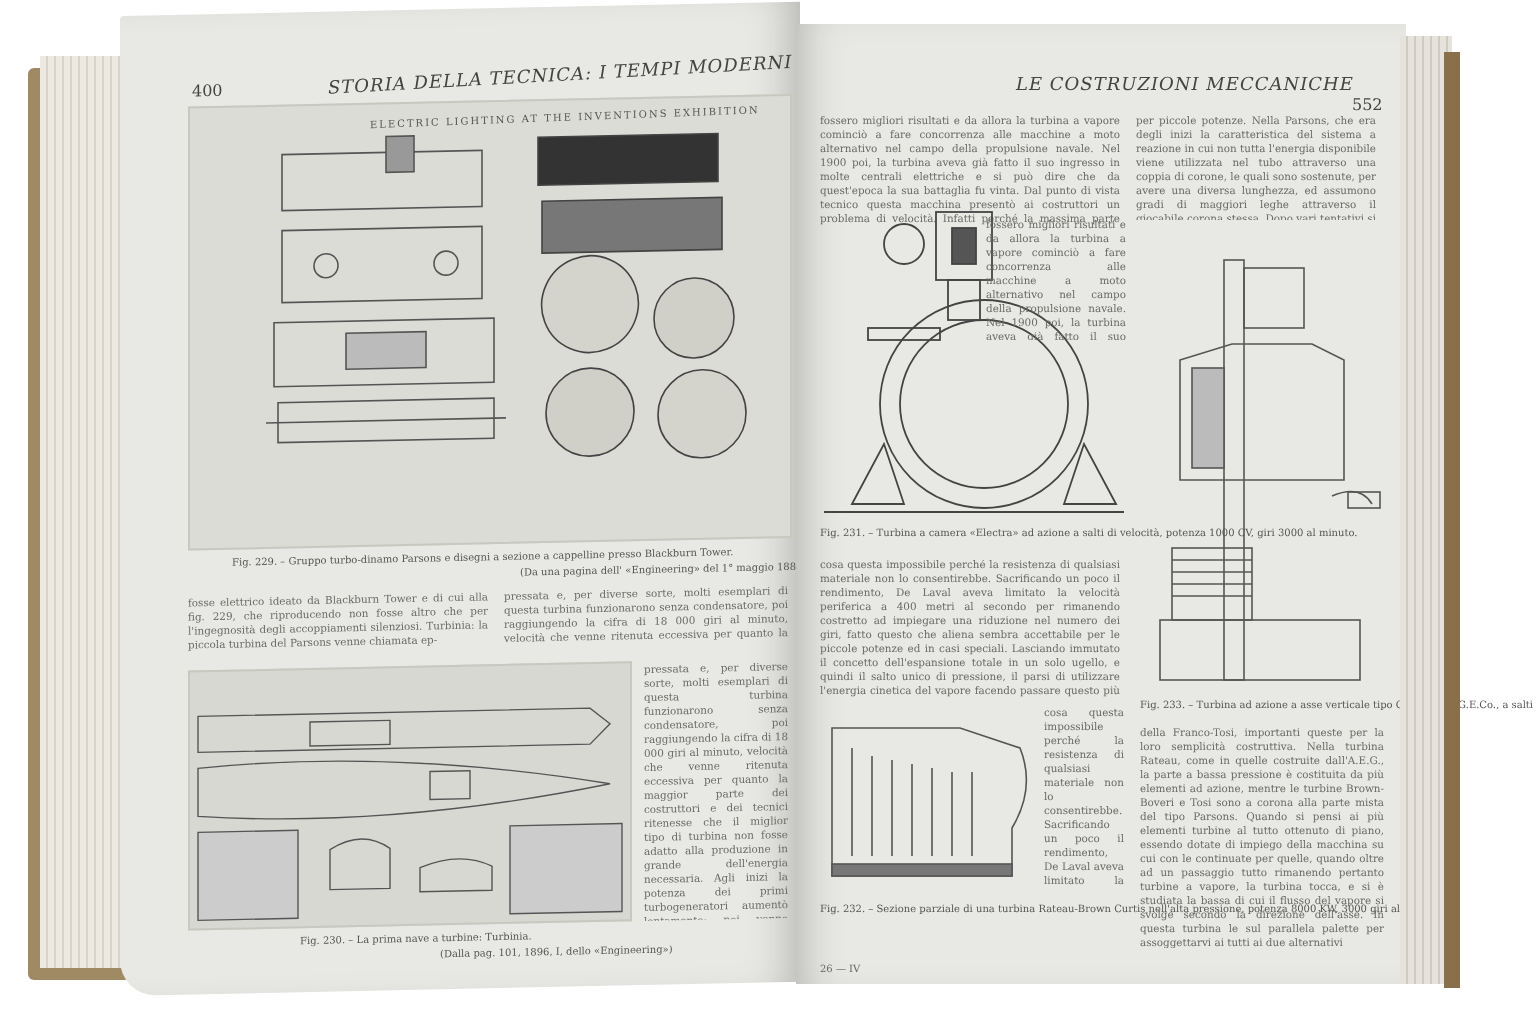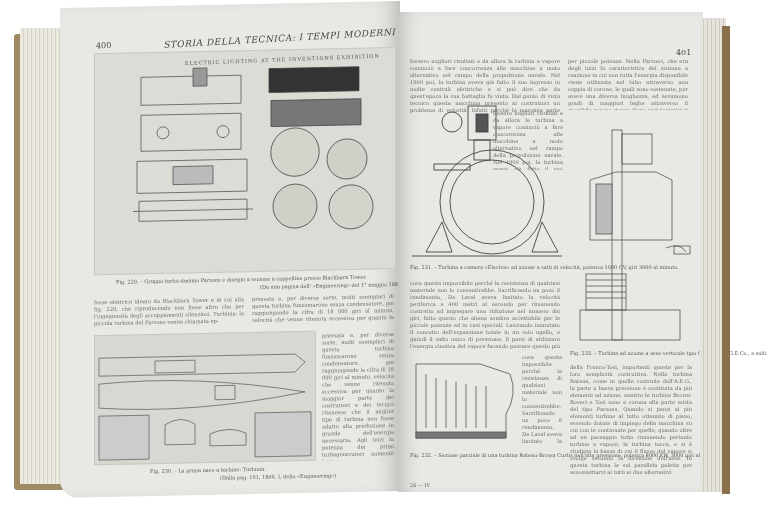--- a/index.html
+++ b/index.html
@@ -79,21 +79,22 @@
         <path d="M70 90 q16 -10 30 0 v20 h-30 z"></path>
           <path d="M115 100 q20 -8 36 0 v12 h-36 z"></path>
       </svg>
     </div>
     <div class="col" style="left:262px;top:330px;width:72px;height:128px;">pressata e, per diverse sorte, molti esemplari di questa turbina funzionarono senza condensatore, poi raggiungendo la cifra di 18 000 giri al minuto, velocità che venne ritenuta eccessiva per quanto la maggior parte dei costruttori e dei tecnici ritenesse che il miglior tipo di turbina non fosse adatto alla produzione in grande dell'energia necessaria. Agli inizi la potenza dei primi turbogeneratori aumentò lentamente; poi venne adottata la condensazione ed in seguito un surriscaldamento moderato. Il gli ottenuti gli ottimi risultati raggiunti e qualificatosi dalle turbine in. Lavori ormai di ridursene ad impiegarsi. La svolta decisiva nell'applicazione della turbina Parsons si ebbe nel 1897, quando, per la prima volta, essa trovò applicazione nel campo della propulsione navale sulla Turbinia, nave a tre assi, tre eliche per ogni asse, in cui il rendimento dell'intero gruppo moto-propulsore fu notevolmente in conseguenza del grande numero dei giri delle eliche accoppiate direttamente al motore. Successivamente le applicazioni</div>
     <span class="caption" style="left:90px;top:462px;">Fig. 230. – La prima nave a turbine: Turbinia.</span>
     <span class="caption" style="left:160px;top:470px;">(Dalla pag. 101, 1896, I, dello «Engineering»)</span>
   </div>
 
   <div class="page page-right">
-    <span class="pagenum" style="left:278px;top:36px;">401</span>
+    <span class="running-head" style="left:110px;top:26px;">LE COSTRUZIONI MECCANICHE</span>
+    <span class="pagenum" style="left:278px;top:36px;">552</span>
 
     <div class="col" style="left:12px;top:46px;width:150px;height:56px;">fossero migliori risultati e da allora la turbina a vapore cominciò a fare concorrenza alle macchine a moto alternativo nel campo della propulsione navale. Nel 1900 poi, la turbina aveva già fatto il suo ingresso in molte centrali elettriche e si può dire che da quest'epoca la sua battaglia fu vinta. Dal punto di vista tecnico questa macchina presentò ai costruttori un problema di velocità. Infatti perché la massima parte dell'energia cinetica del getto di vapore possa essere trasformata ad una ruota avente una sola corona di palette, questa dovrebbe muoversi con una velocità dell'ordine di grandezza di 800 metri al secondo,</div>
     <div class="col" style="left:170px;top:46px;width:120px;height:52px;">per piccole potenze. Nella Parsons, che era degli inizi la caratteristica del sistema a reazione in cui non tutta l'energia disponibile viene utilizzata nel tubo attraverso una coppia di corone, le quali sono sostenute, per avere una diversa lunghezza, ed assumono gradi di maggiori leghe attraverso il giocabile corona stessa. Dopo vari tentativi si risolse che era conveniente adottare per il primo ordine di pressione una ruota Curtis parziale, cioè con introduzione di vapore limitata ad un settore della periferia ed in modo maggiore o minore a seconda della potenza. Nacquero pertanto le turbine miste del Rateau, delle Brown-Boveri e</div>
 
     <div class="fig" style="left:14px;top:90px;width:150px;height:158px;">
       <svg viewBox="0 0 150 158" fill="none" stroke="#444" stroke-width="0.9">
         <circle cx="40" cy="20" r="10"></circle>
           <rect x="56" y="4" width="28" height="34"></rect>
         <rect x="64" y="12" width="12" height="18" fill="#555"></rect>
         <rect x="62" y="38" width="16" height="20"></rect>

